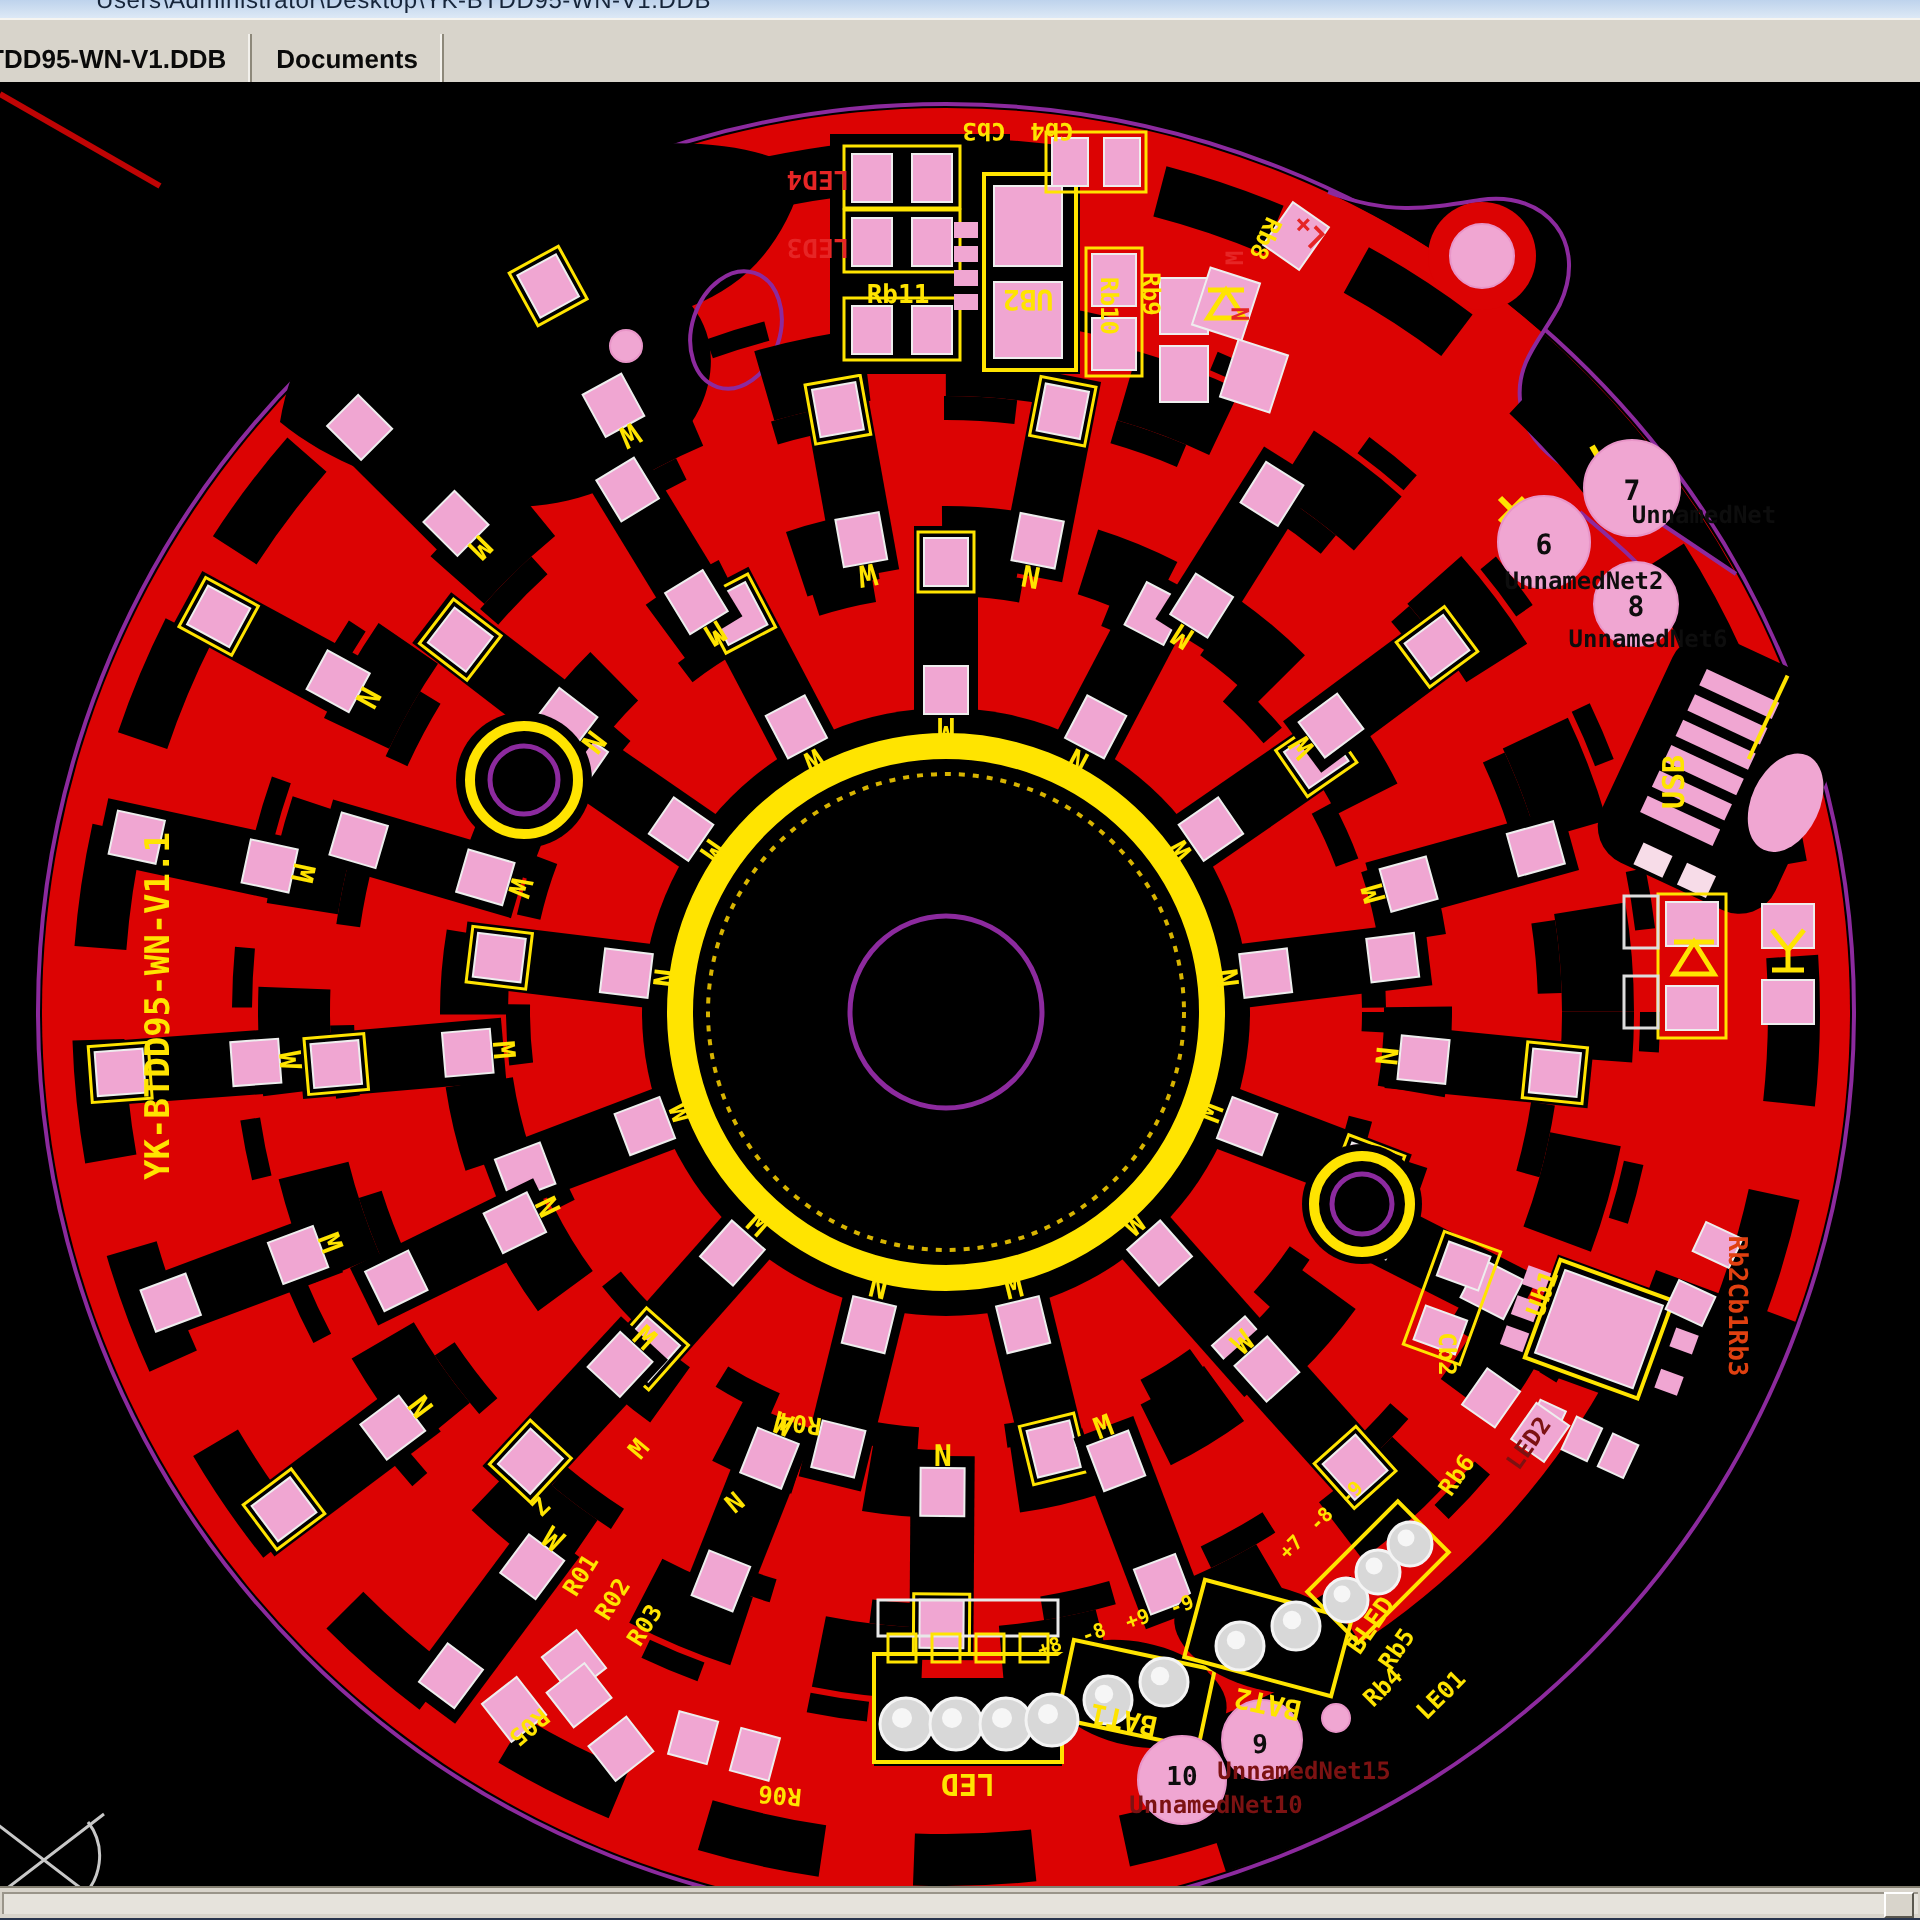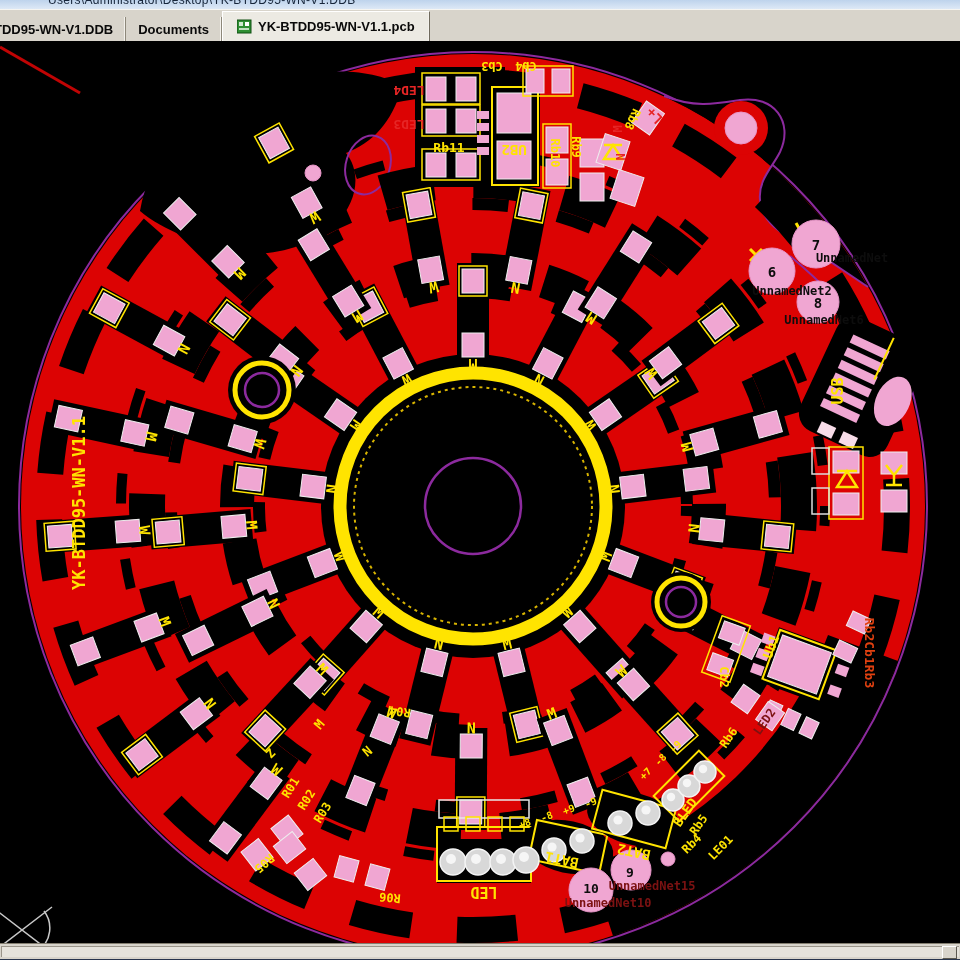--- a/index.html
+++ b/index.html
@@ -31,31 +31,20 @@
 <div class="titlebar">
   <span>Users\Administrator\Desktop\YK-BTDD95-WN-V1.DDB</span>
 </div>
 
 <div class="tabbar">
   <div class="tab clipped">
     <span>TDD95-WN-V1.DDB</span>
   </div>
   <div class="tab">
     <span>Documents</span>
-  </div>
-  <div class="tab active">
-    <span class="ticon">
-      <svg width="15" height="15" viewBox="0 0 15 15">
-        <rect x="0" y="1" width="14" height="13" fill="#2f8f33" stroke="#0f4f12"></rect>
-        <rect x="2" y="3" width="4" height="4" fill="#cfe9cf"></rect>
-        <rect x="8" y="3" width="4" height="4" fill="#ffffff"></rect>
-        <rect x="2" y="9" width="10" height="2" fill="#bfe0bf"></rect>
-      </svg>
-    </span>
-    <span>YK-BTDD95-WN-V1.1.pcb</span>
   </div>
 </div>
 
 <div class="canvas-wrap">
 <svg id="board-svg" width="960" height="902" viewBox="0 40 960 902">
   <rect x="0" y="40" width="960" height="902" fill="#000"></rect>
   <path d="M0,46 L80,92" stroke="#c00404" stroke-width="3"></path>
 
   <g>
 

